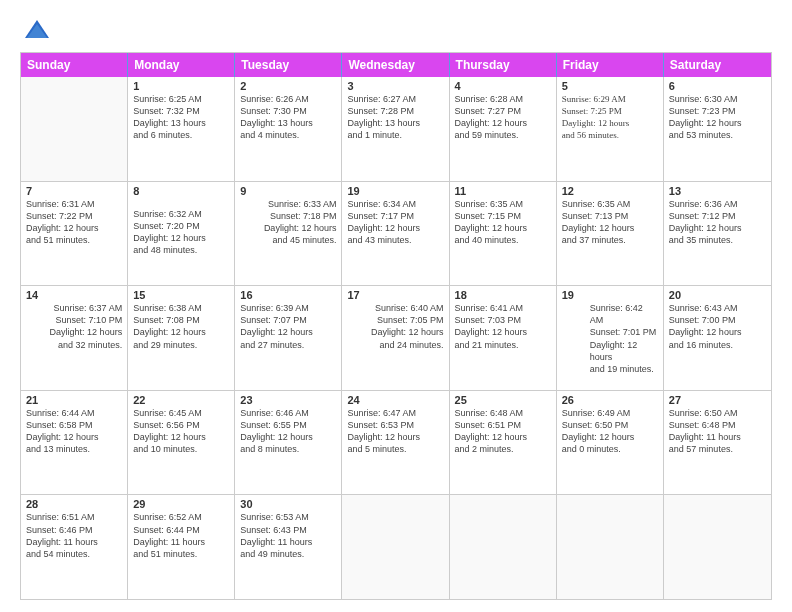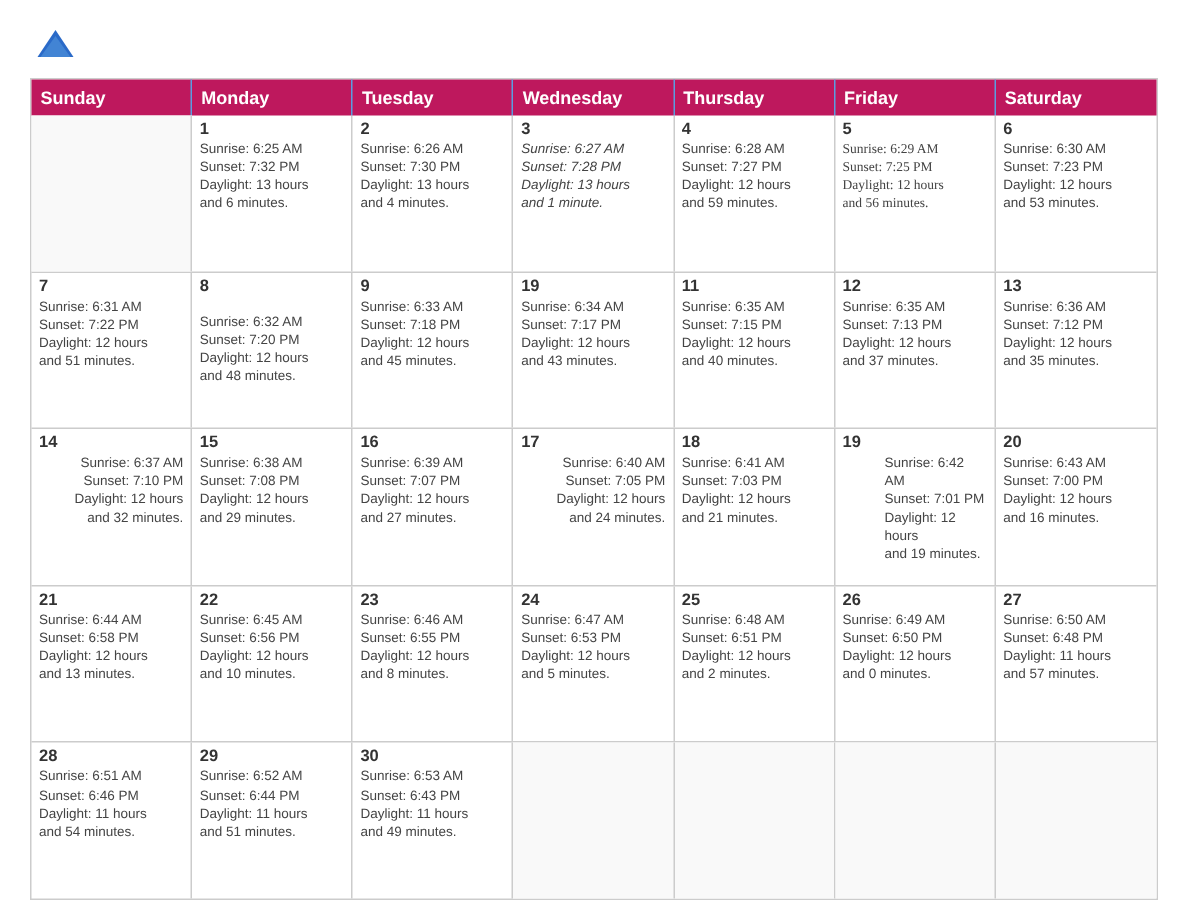--- a/index.html
+++ b/index.html
@@ -56,21 +56,21 @@
     }
     .calendar {
       flex: 1;
       display: flex;
       flex-direction: column;
       border: 1px solid #ccc;
     }
     .cal-header-row {
       display: grid;
       grid-template-columns: repeat(7, 1fr);
-      background: #be185d;
+      background: #d946ef;
     }
     .cal-header-cell {
       color: #fff;
       font-size: 12px;
       font-weight: bold;
       padding: 5px 6px;
       border-right: 1px solid #5a9de0;
       text-align: left;
     }
     .cal-header-cell:last-child { border-right: none; }
@@ -155,21 +155,21 @@
           </div>
           <div class="cal-cell">
             <span class="cell-date">2</span>
             <div class="cell-info" style="white-space: pre-line;">Sunrise: 6:26 AM
 Sunset: 7:30 PM
 Daylight: 13 hours
 and 4 minutes.</div>
           </div>
           <div class="cal-cell">
             <span class="cell-date">3</span>
-            <div class="cell-info" style="white-space: pre-line; font-style: italic;">Sunrise: 6:27 AM
+            <div class="cell-info" style="white-space: pre-line;">Sunrise: 6:27 AM
 Sunset: 7:28 PM
 Daylight: 13 hours
 and 1 minute.</div>
           </div>
           <div class="cal-cell">
             <span class="cell-date">4</span>
             <div class="cell-info" style="white-space: pre-line;">Sunrise: 6:28 AM
 Sunset: 7:27 PM
 Daylight: 12 hours
 and 59 minutes.</div>
@@ -199,21 +199,21 @@
           </div>
           <div class="cal-cell">
             <span class="cell-date">8</span>
             <div class="cell-info" style="white-space: pre-line; margin-top: 11px;">Sunrise: 6:32 AM
 Sunset: 7:20 PM
 Daylight: 12 hours
 and 48 minutes.</div>
           </div>
           <div class="cal-cell">
             <span class="cell-date">9</span>
-            <div class="cell-info" style="white-space: pre-line;">Sunrise: 6:33 AM
+            <div class="cell-info" style="white-space: pre-line; text-align: right;">Sunrise: 6:33 AM
 Sunset: 7:18 PM
 Daylight: 12 hours
 and 45 minutes.</div>
           </div>
           <div class="cal-cell">
             <span class="cell-date">19</span>
             <div class="cell-info" style="white-space: pre-line;">Sunrise: 6:34 AM
 Sunset: 7:17 PM
 Daylight: 12 hours
 and 43 minutes.</div>

